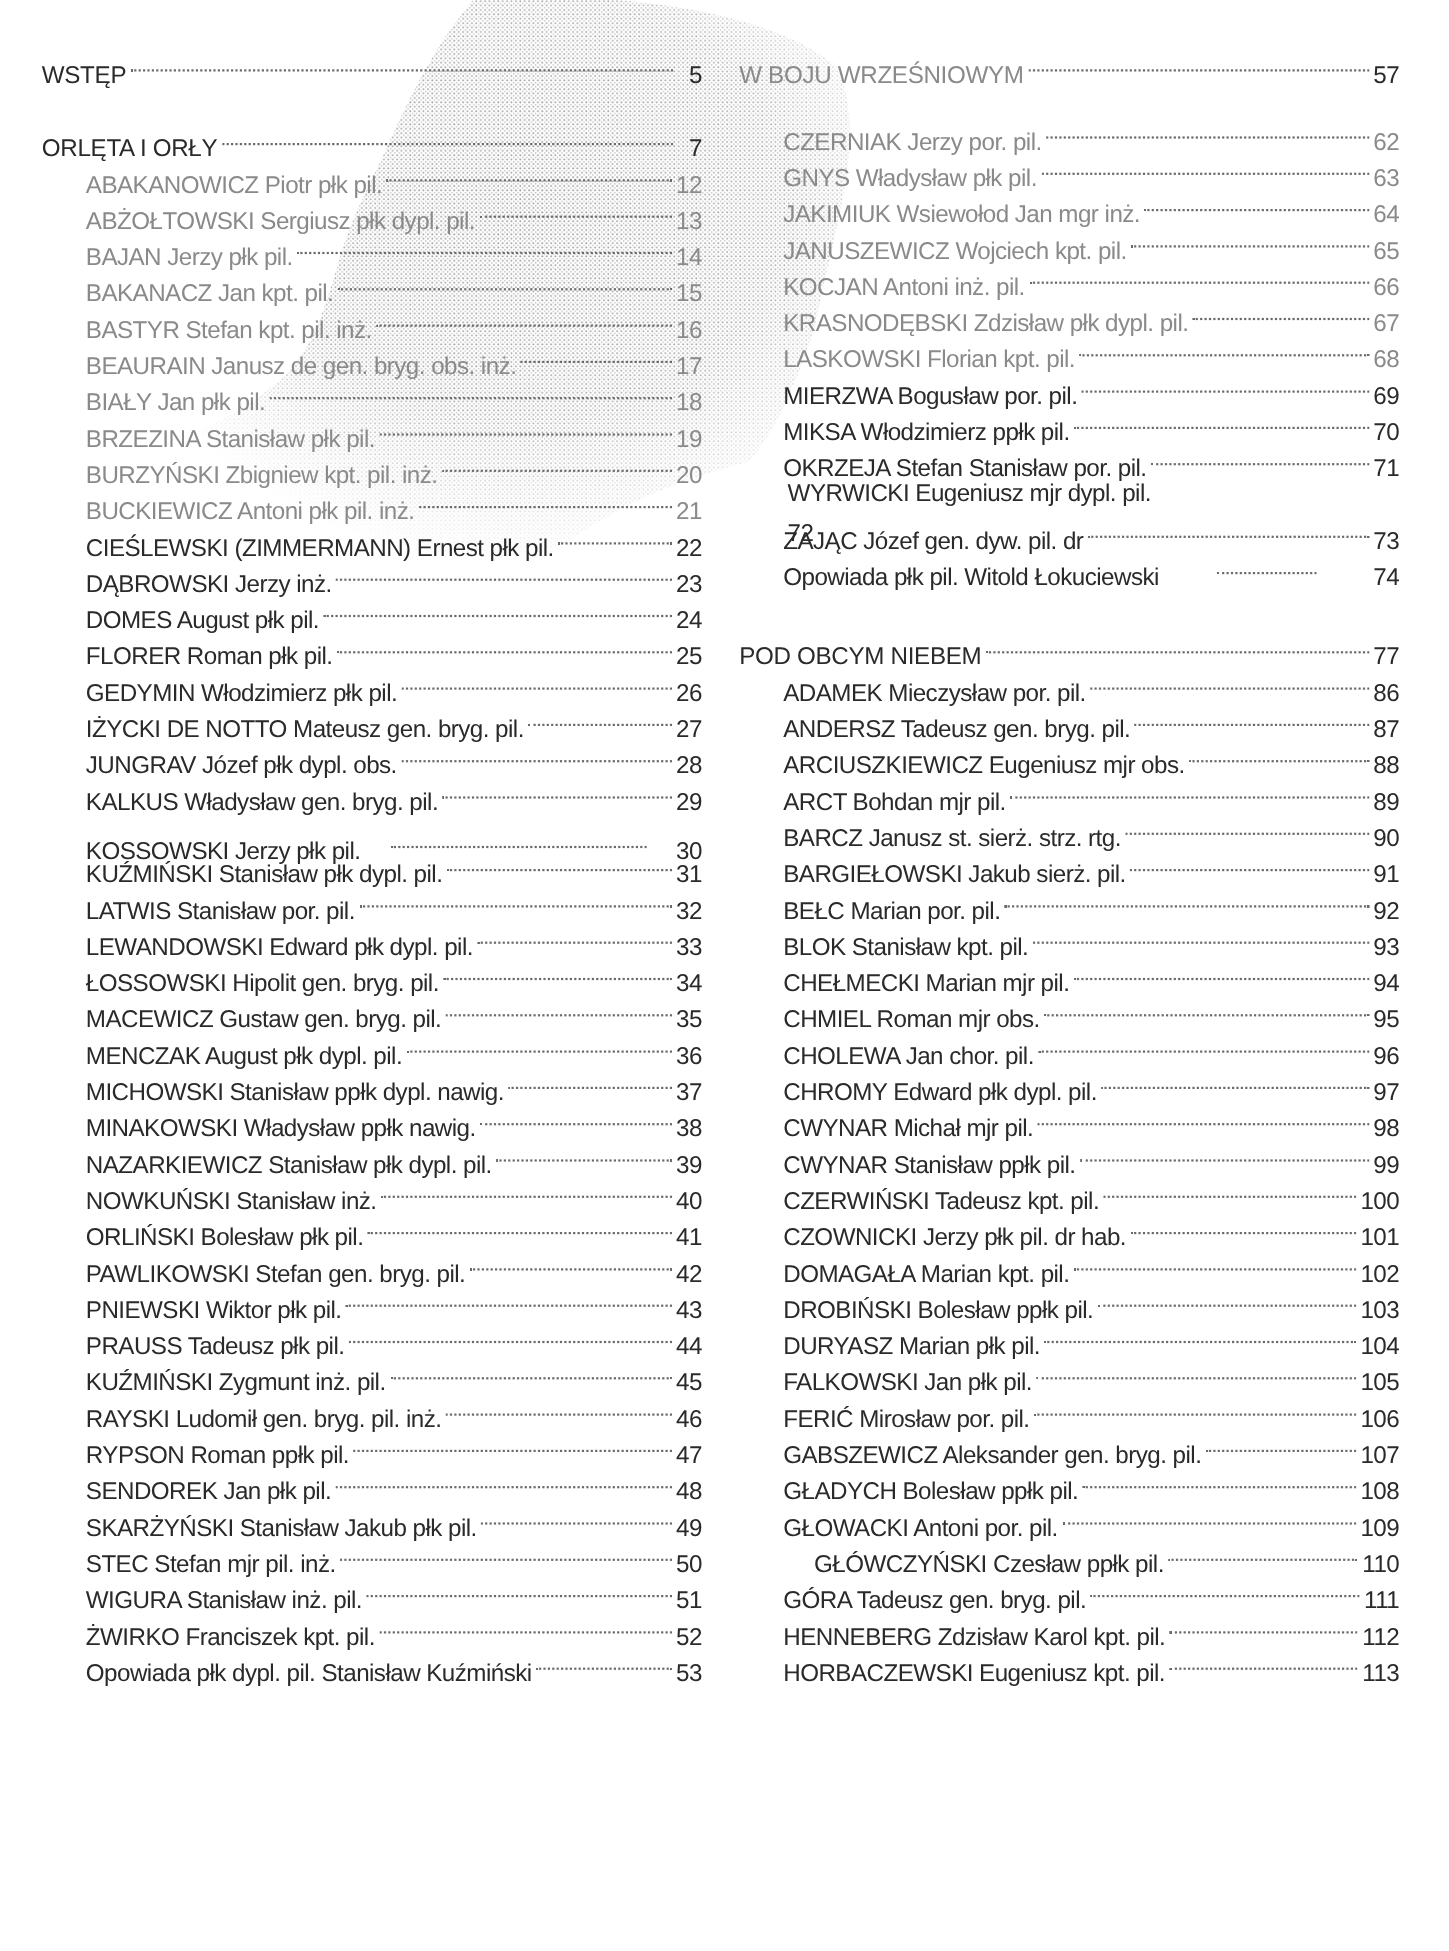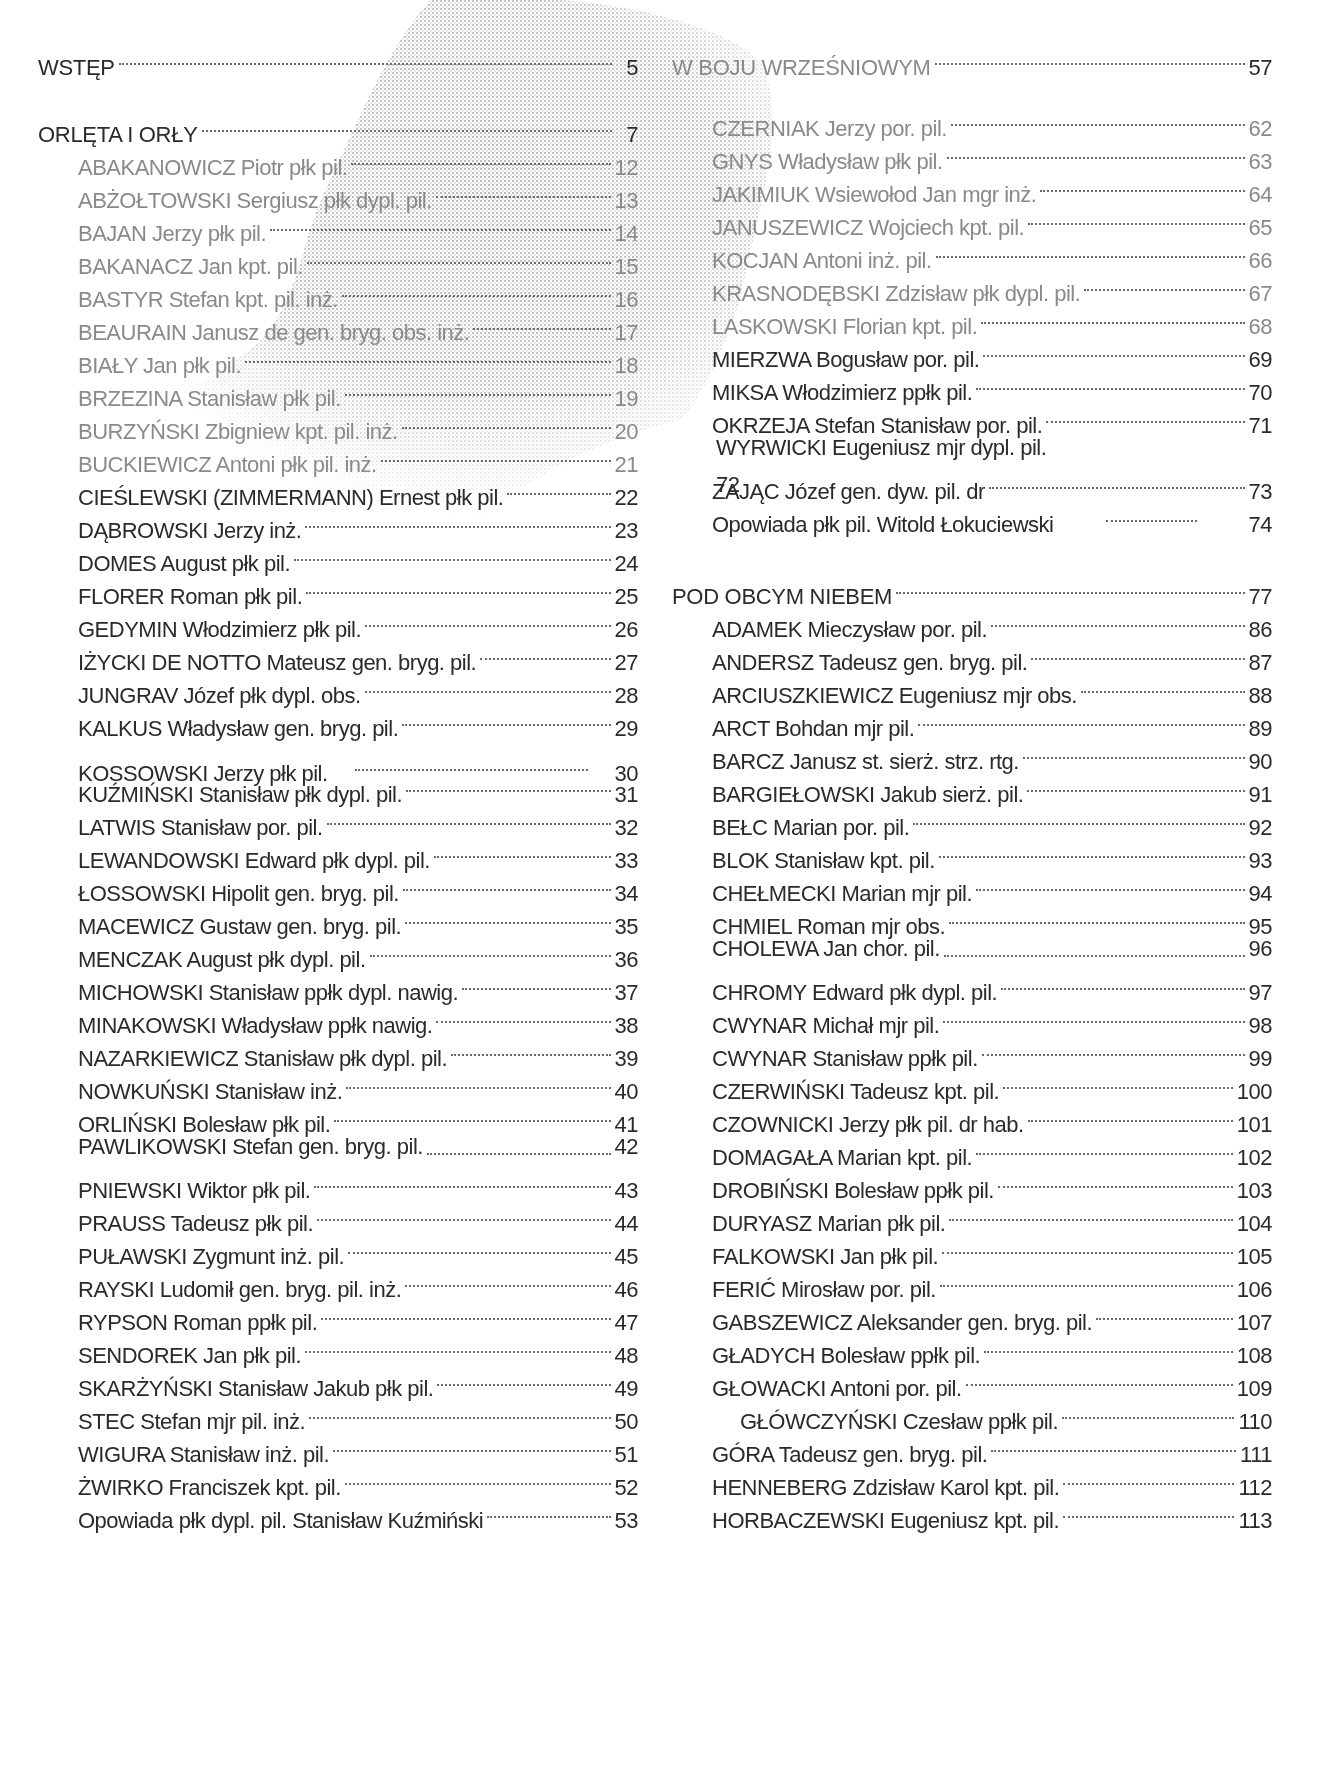--- a/index.html
+++ b/index.html
@@ -247,37 +247,37 @@
       <div class="entry sub" style="top: 1062px;">
         <span class="label">NOWKUŃSKI Stanisław  inż.</span>
         <span class="leader"></span>
         <span class="page">40</span>
       </div>
       <div class="entry sub" style="top: 1095px;">
         <span class="label">ORLIŃSKI Bolesław  płk pil.</span>
         <span class="leader"></span>
         <span class="page">41</span>
       </div>
-      <div class="entry sub" style="top: 1128px; align-items: center;">
+      <div class="entry sub" style="top: 1128px;">
         <span class="label">PAWLIKOWSKI Stefan  gen. bryg. pil.</span>
         <span class="leader"></span>
         <span class="page">42</span>
       </div>
       <div class="entry sub" style="top: 1161px;">
         <span class="label">PNIEWSKI Wiktor  płk pil.</span>
         <span class="leader"></span>
         <span class="page">43</span>
       </div>
       <div class="entry sub" style="top: 1194px;">
         <span class="label">PRAUSS Tadeusz  płk pil.</span>
         <span class="leader"></span>
         <span class="page">44</span>
       </div>
       <div class="entry sub" style="top: 1227px;">
-        <span class="label">PUŁAWSKI Zygmunt  inż. pil.</span>
+        <span class="label">KUŹMIŃSKI Zygmunt  inż. pil.</span>
         <span class="leader"></span>
         <span class="page">45</span>
       </div>
       <div class="entry sub" style="top: 1260px;">
         <span class="label">RAYSKI Ludomił  gen. bryg. pil. inż.</span>
         <span class="leader"></span>
         <span class="page">46</span>
       </div>
       <div class="entry sub" style="top: 1293px;">
         <span class="label">RYPSON Roman  ppłk pil.</span>
@@ -441,21 +441,21 @@
       <div class="entry sub" style="top: 864px;">
         <span class="label">CHEŁMECKI Marian  mjr pil.</span>
         <span class="leader"></span>
         <span class="page">94</span>
       </div>
       <div class="entry sub" style="top: 897px;">
         <span class="label">CHMIEL Roman  mjr obs.</span>
         <span class="leader"></span>
         <span class="page">95</span>
       </div>
-      <div class="entry sub" style="top: 930px; align-items: flex-end;">
+      <div class="entry sub" style="top: 930px;">
         <span class="label">CHOLEWA Jan  chor. pil.</span>
         <span class="leader"></span>
         <span class="page">96</span>
       </div>
       <div class="entry sub" style="top: 963px;">
         <span class="label">CHROMY Edward  płk dypl. pil.</span>
         <span class="leader"></span>
         <span class="page">97</span>
       </div>
       <div class="entry sub" style="top: 996px;">

